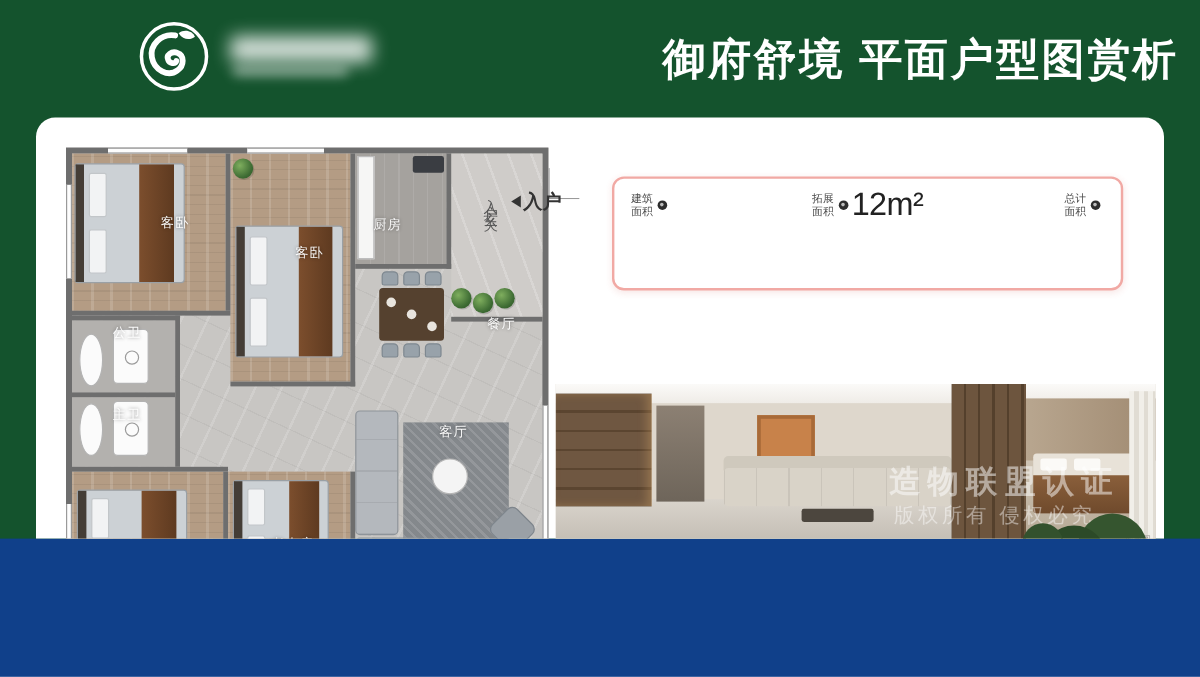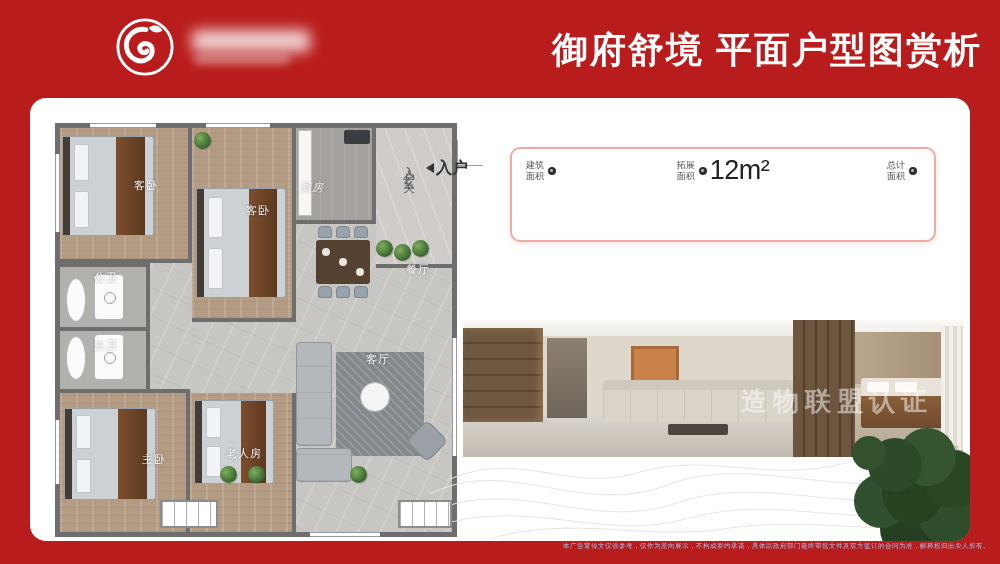--- a/index.html
+++ b/index.html
@@ -1,18 +1,18 @@
 <!DOCTYPE html>
 <html><head>
 <meta charset="utf-8">
 <style>
   * { margin:0; padding:0; box-sizing:border-box; }
   html,body { background:#10408a; }
   body { font-family:"Liberation Sans","DejaVu Sans",sans-serif; }
-  .page { position:relative; width:1000px; height:564px; background:#b91c1c; overflow:hidden; }
+  .page { position:relative; width:1000px; height:449px; background:#14532d; overflow:hidden; }
 
   
   .logo { position:absolute; left:114px; top:16px; width:62px; height:62px; }
   .brand-blur { position:absolute; left:192px; top:30px; width:130px; height:36px; }
   .brand-blur .b1 { position:absolute; left:0; top:0; width:118px; height:22px; background:rgba(255,255,255,.8); border-radius:4px; filter:blur(7px); }
   .brand-blur .b2 { position:absolute; left:2px; top:26px; width:96px; height:7px; background:rgba(255,255,255,.55); border-radius:3px; filter:blur(5px); }
   .main-title { position:absolute; right:18px; top:26px; font-size:36px; font-weight:bold; color:#ffffff; letter-spacing:2px; white-space:nowrap; }
 
   
   .card { position:absolute; left:30px; top:98px; width:940px; height:443px; background:#ffffff; border-radius:16px; overflow:hidden; }
@@ -246,21 +246,21 @@
       <div class="ctable" style="left:300px;top:254px;width:30px;height:30px;"></div>
       <div class="achair" style="left:352px;top:298px;width:30px;height:30px;"></div>
 
       <div class="plant" style="left:160px;top:338px;"></div>
       <div class="plant" style="left:188px;top:338px;"></div>
       <div class="plant" style="left:290px;top:338px;"></div>
       <div class="plant" style="left:134px;top:4px;"></div>
 
       <span class="room-label" style="left:74px;top:50px;">客卧</span>
       <span class="room-label" style="left:186px;top:75px;">客卧</span>
-      <span class="room-label" style="left:240px;top:52px;font-style:italic;">厨房</span>
+      <span class="room-label" style="left:251px;top:52px;">厨房</span>
       <span class="room-label dark vertical" style="left:340px;top:28px;">入户玄关</span>
       <span class="room-label" style="left:346px;top:134px;">餐厅</span>
       <span class="room-label" style="left:34px;top:142px;">公卫</span>
       <span class="room-label" style="left:34px;top:210px;">主卫</span>
       <span class="room-label" style="left:306px;top:224px;">客厅</span>
       <span class="room-label" style="left:82px;top:324px;text-align:center;">主卧</span>
       <span class="room-label" style="left:166px;top:318px;">老人房</span>
     </div>
 
     <div class="entry-door"></div>
@@ -318,20 +318,21 @@
       <div class="ph-ctab"></div>
       <div class="ph-divider"></div>
       <div class="ph-headwall"></div>
       <div class="ph-bedfloor"></div>
       <div class="ph-bed"></div>
       <div class="ph-blanket"></div>
       <div class="ph-pil1"></div>
       <div class="ph-pil2"></div>
       <div class="ph-curtain"></div>
       <div class="wm1">造物联盟认证</div>
+      <div class="wm2">版权所有 侵权必究</div>
       <div class="photo-caption">效果图</div>
     </div>
 
     <div class="tree"></div>
   </div>
 
   <div class="footer-note">本广告宣传文仅供参考，仅作为意向展示，不构成要约承诺，具体以政府部门最终审批文件及双方签订的合同为准，解释权归出卖人所有。</div>
 </div>
 
 </body></html>

